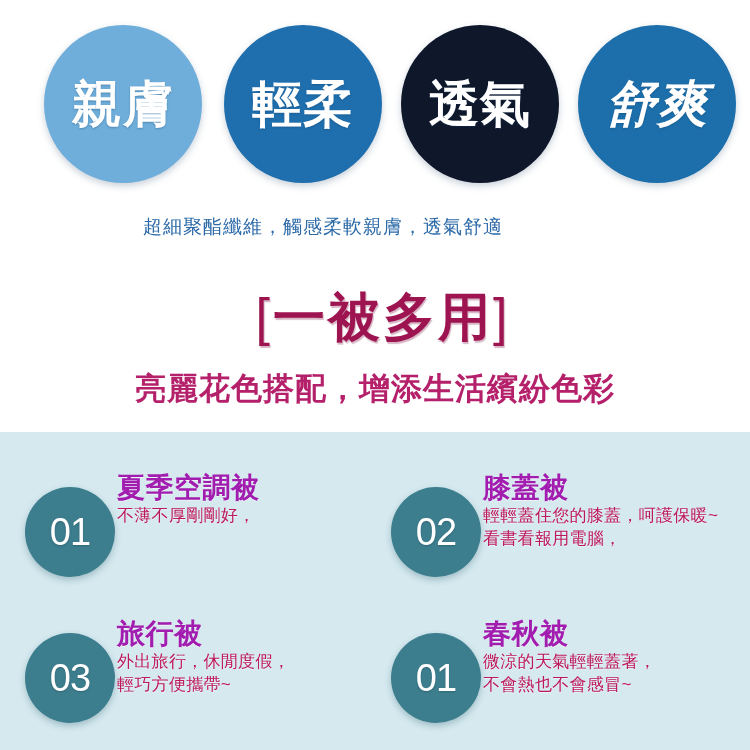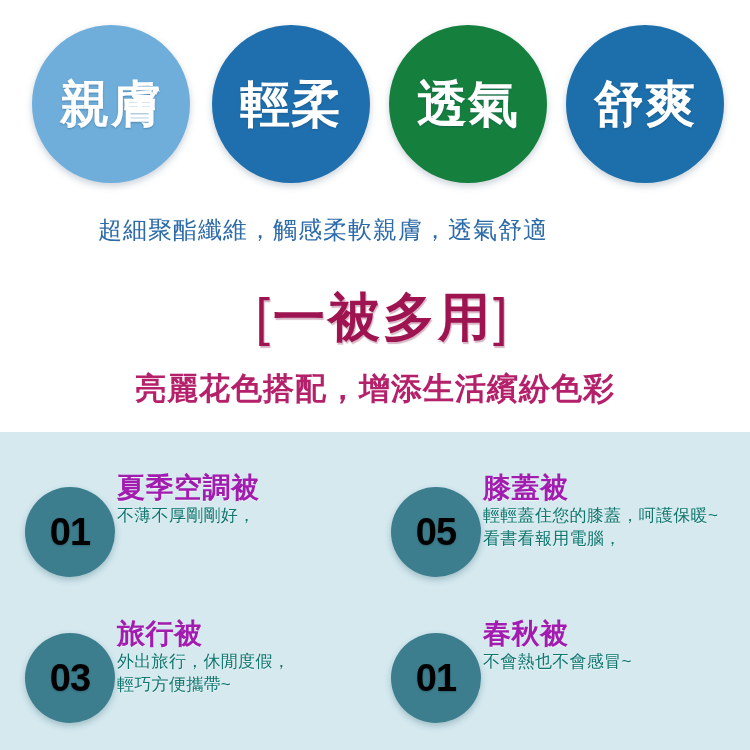--- a/index.html
+++ b/index.html
@@ -16,60 +16,60 @@
   .page {
     position: relative;
     width: 750px;
     height: 750px;
     background: #ffffff;
   }
 
   
   .bubbles {
     position: absolute;
-    left: 0;
+    left: 12px;
     top: 25px;
     width: 679px;
     height: 160px;
   }
   .bubble {
     position: absolute;
     top: 0;
     width: 158px;
     height: 158px;
     border-radius: 50%;
     display: flex;
     align-items: center;
     justify-content: center;
     box-shadow: 0 3px 7px rgba(60, 90, 120, 0.28);
   }
   .bubble-0 { left: 32px;  background: #6FAEDB; }
   .bubble-1 { left: 212px; background: #1F6FAE; }
-  .bubble-2 { left: 389px; background: #15803d; }
-  .bubble-3 { left: 566px; background: #1C6FAB; }
+  .bubble-2 { left: 389px; background: #0f172a; }
+  .bubble-3 { left: 566px; background: #1C6FAB; font-style: italic; }
 
   .bubble-label {
     color: #ffffff;
     font-size: 50px;
     font-weight: bold;
     letter-spacing: 1px;
     line-height: 1;
     white-space: nowrap;
     text-shadow: 0 1px 2px rgba(20, 60, 100, 0.35);
   }
 
   
   .tagline {
     position: absolute;
     left: 0;
     top: 214px;
     width: 646px;
     text-align: center;
     color: #2C6AA8;
-    font-size: 24px;
+    font-size: 19px;
     letter-spacing: 1px;
     white-space: nowrap;
   }
   .headline {
     position: absolute;
     left: 8px;
     top: 283px;
     width: 750px;
     text-align: center;
     color: #9E1450;
@@ -119,23 +119,23 @@
     width: 90px;
     height: 90px;
     border-radius: 50%;
     background: #3D7E8E;
     display: flex;
     align-items: center;
     justify-content: center;
     box-shadow: 0 3px 6px rgba(40, 90, 105, 0.30);
   }
   .use-badge-num {
-    color: #000000;
+    color: #ffffff;
     font-size: 38px;
-    font-weight: bold;
+    font-weight: normal;
     letter-spacing: -1px;
     line-height: 1;
     text-shadow: 0 1px 2px rgba(20, 60, 75, 0.35);
     text-align: center;
   }
   .use-body {
     position: absolute;
     left: 117px;
     top: 0;
     width: 258px;
@@ -144,21 +144,21 @@
     color: #a21caf;
     font-size: 28px;
     font-weight: bold;
     letter-spacing: 0.5px;
     line-height: 1.12;
     white-space: nowrap;
     text-shadow: 0 1px 1px rgba(255, 255, 255, 0.55);
   }
   .use-desc {
     margin-top: 2px;
-    color: #0f766e;
+    color: #be185d;
     font-size: 17px;
     line-height: 1.35;
     letter-spacing: 0.3px;
     white-space: nowrap;
     text-shadow: 0 1px 1px rgba(255, 255, 255, 0.6);
   }
   .use-desc-line { display: block; }
 </style>
 </head>
 <body>
@@ -197,21 +197,21 @@
       <div class="use-body">
         <div class="use-title">夏季空調被</div>
         <div class="use-desc">
           <span class="use-desc-line">不薄不厚剛剛好，</span>
         </div>
       </div>
     </div>
 
     <div class="use-item use-1">
       <div class="use-badge">
-        <span class="use-badge-num">05</span>
+        <span class="use-badge-num">02</span>
       </div>
       <div class="use-body">
         <div class="use-title">膝蓋被</div>
         <div class="use-desc">
           <span class="use-desc-line">輕輕蓋住您的膝蓋，呵護保暖~</span>
           <span class="use-desc-line">看書看報用電腦，</span>
         </div>
       </div>
     </div>
 
@@ -228,19 +228,20 @@
       </div>
     </div>
 
     <div class="use-item use-3">
       <div class="use-badge">
         <span class="use-badge-num">01</span>
       </div>
       <div class="use-body">
         <div class="use-title">春秋被</div>
         <div class="use-desc">
+          <span class="use-desc-line">微涼的天氣輕輕蓋著，</span>
           <span class="use-desc-line">不會熱也不會感冒~</span>
         </div>
       </div>
     </div>
 
   </div>
 </div>
 
 </body></html>

